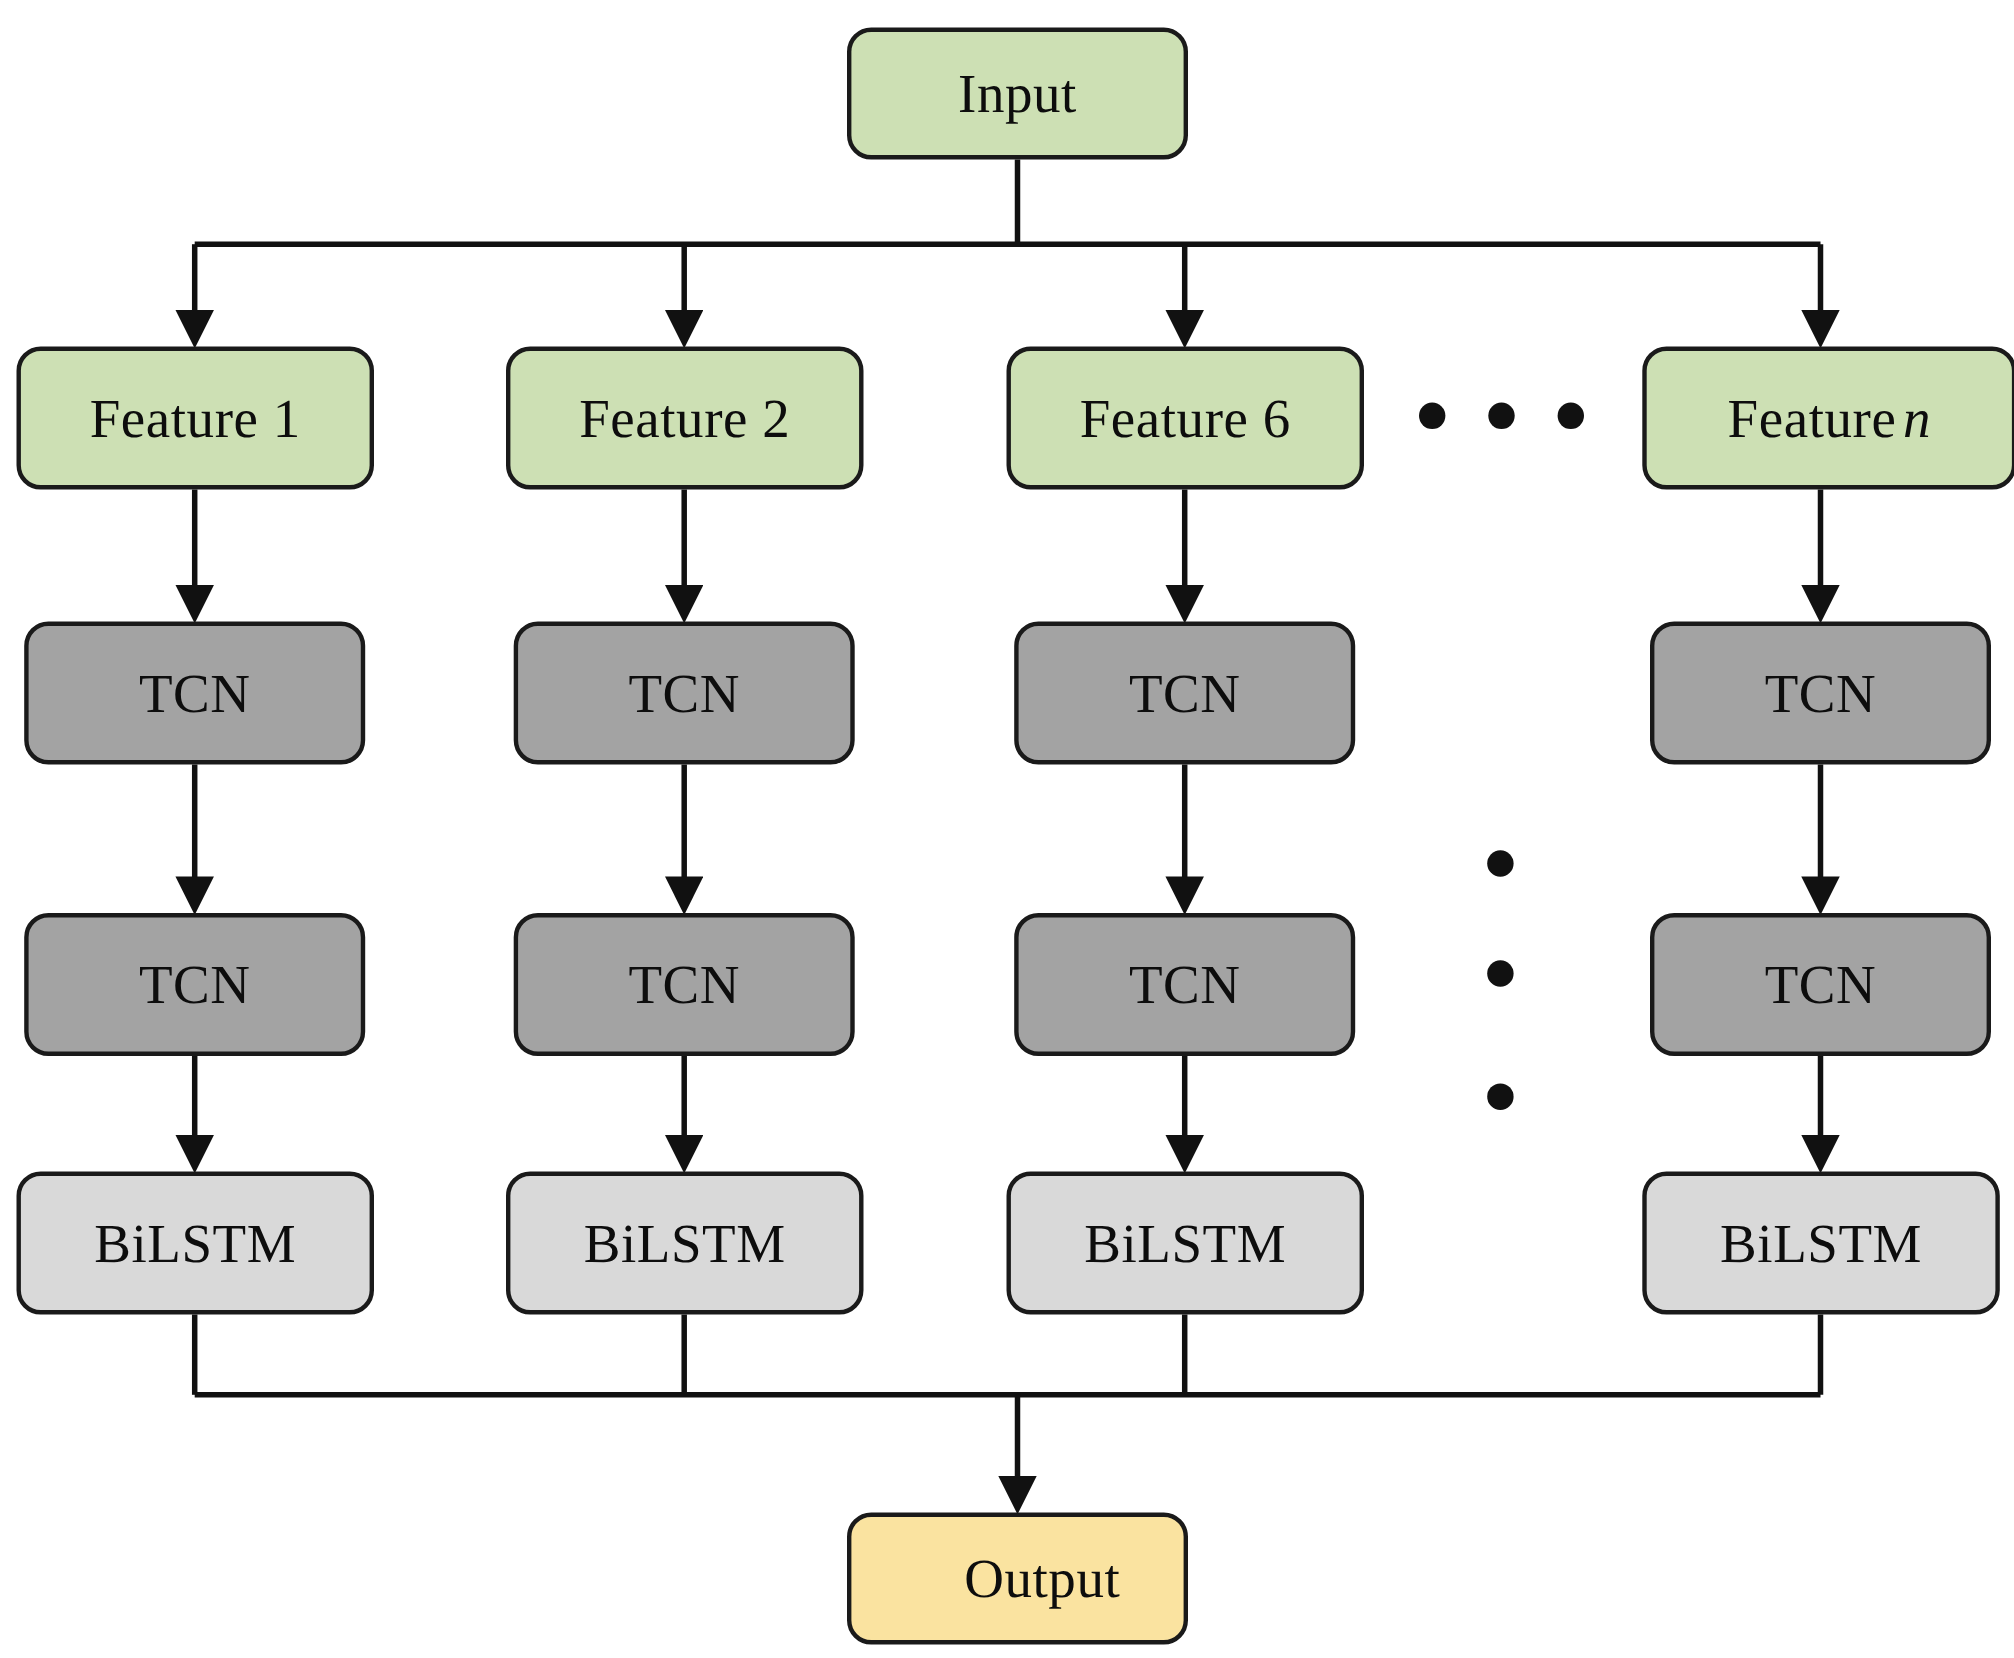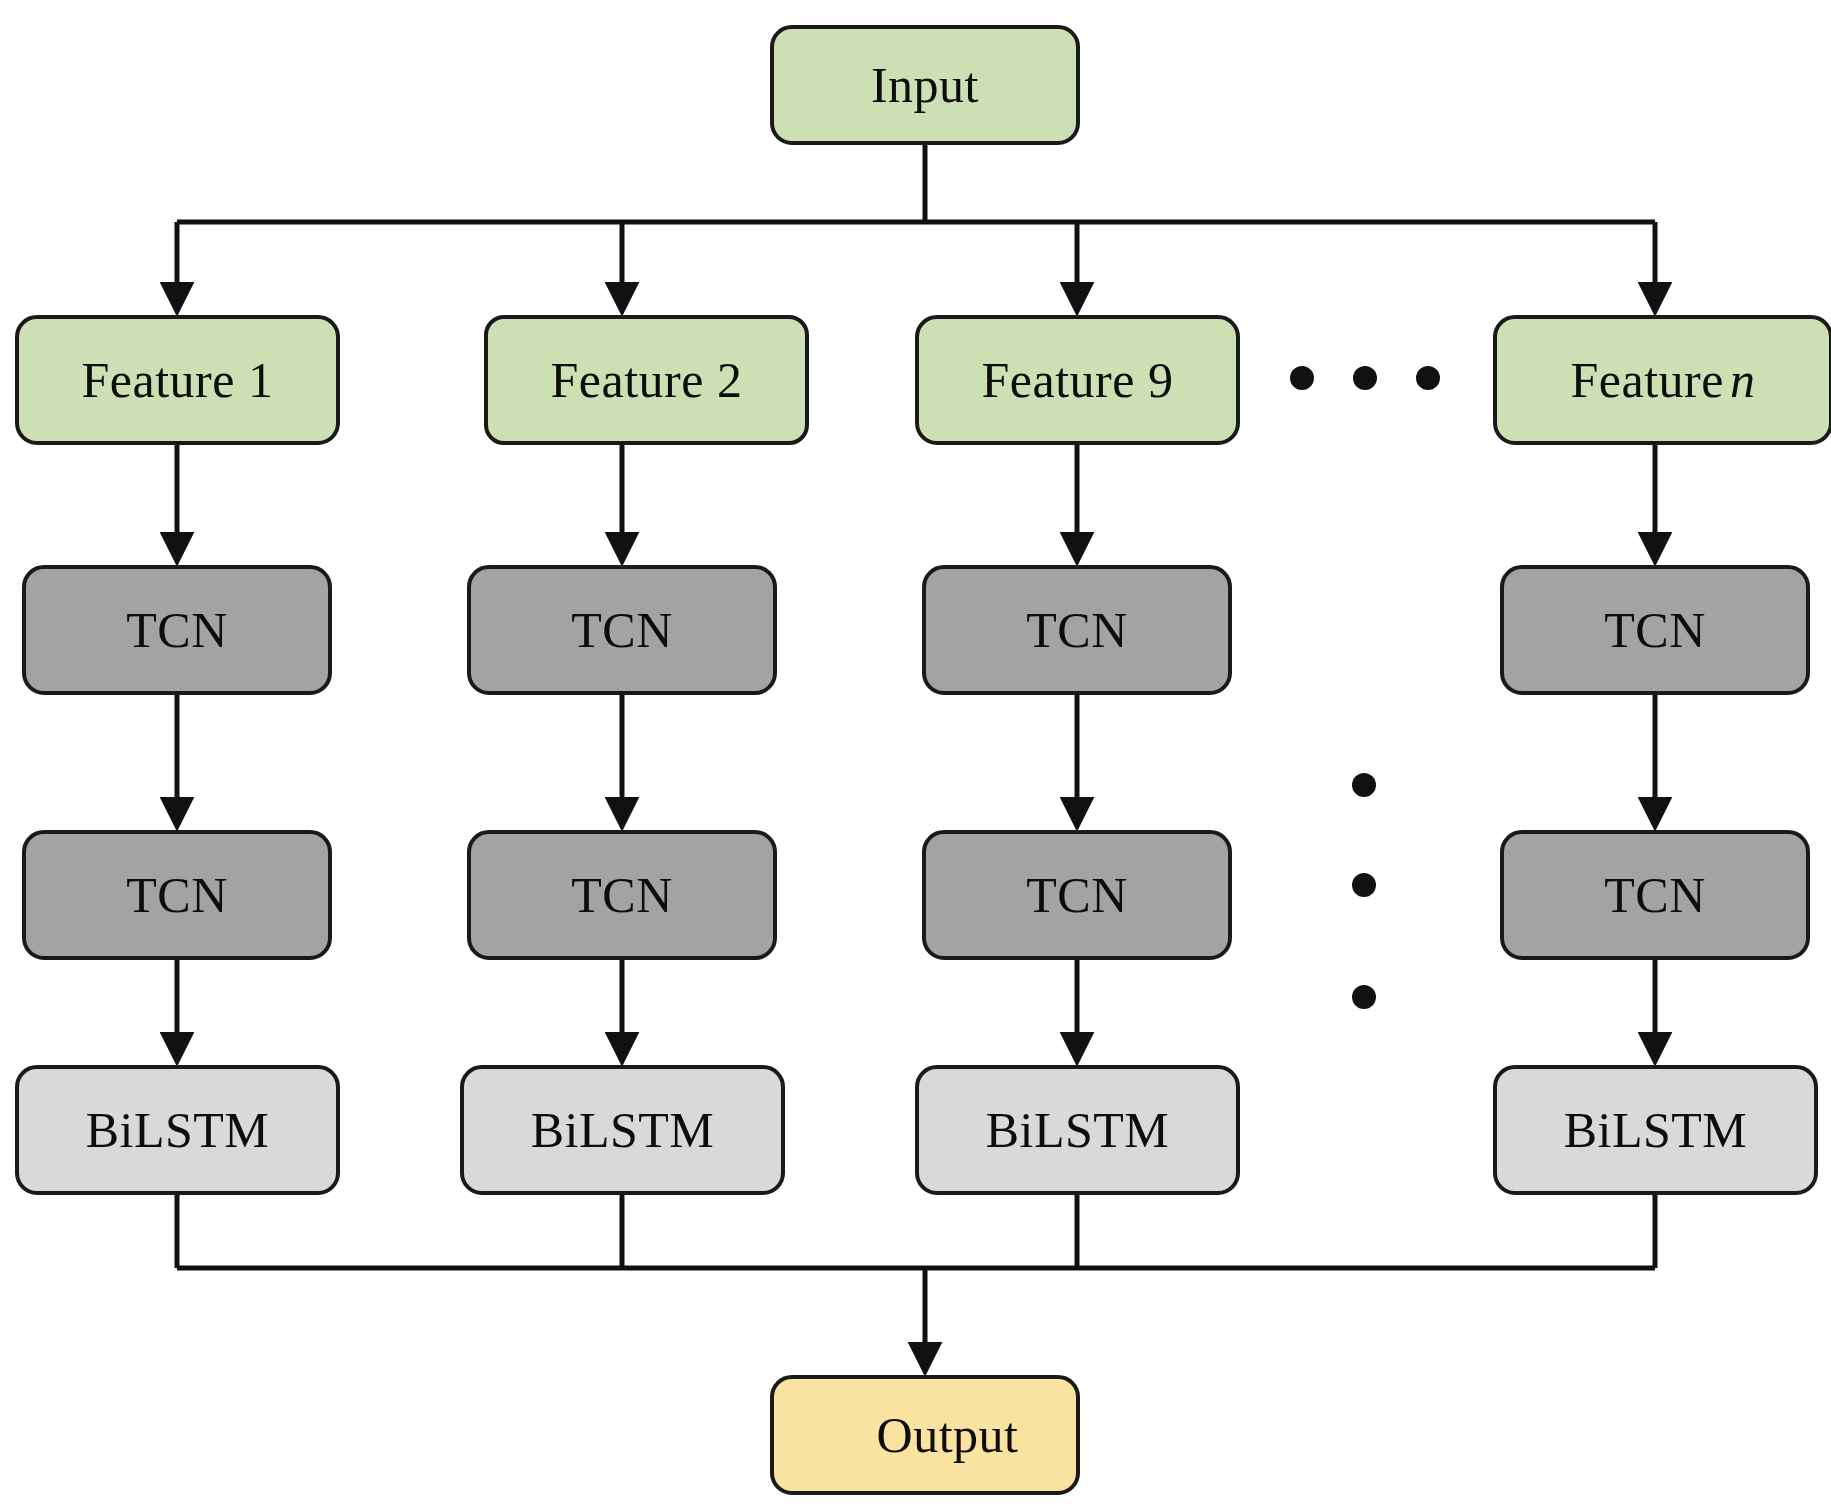--- a/index.html
+++ b/index.html
@@ -100,25 +100,25 @@
     <path d="M 925 1268 L 925 1368" stroke="#111111" stroke-width="5" fill="none" marker-end="url(#arrow)"></path>
   </svg>
 
   <div class="node node-green" style="left:770px; top:25px; width:310px; height:120px;">
     <span>Input</span>
   </div>
 
   <div class="node node-green" style="left:15px; top:315px; width:325px; height:130px;">
     <span>Feature 1</span>
   </div>
-  <div class="node node-green" style="left:484px; top:315px; width:325px; height:130px;border-radius:20px;">
+  <div class="node node-green" style="left:460px; top:315px; width:325px; height:130px;">
     <span>Feature 2</span>
   </div>
   <div class="node node-green" style="left:915px; top:315px; width:325px; height:130px;">
-    <span>Feature 9</span>
+    <span>Feature 6</span>
   </div>
   <div class="node node-green" style="left:1493px; top:315px; width:340px; height:130px;">
     <span>Feature</span>
       <span class="ital">n</span>
   </div>
 
   <span class="dot" style="left:1290px; top:366px;"></span>
   <span class="dot" style="left:1353px; top:366px;"></span>
   <span class="dot" style="left:1416px; top:366px;"></span>
 

